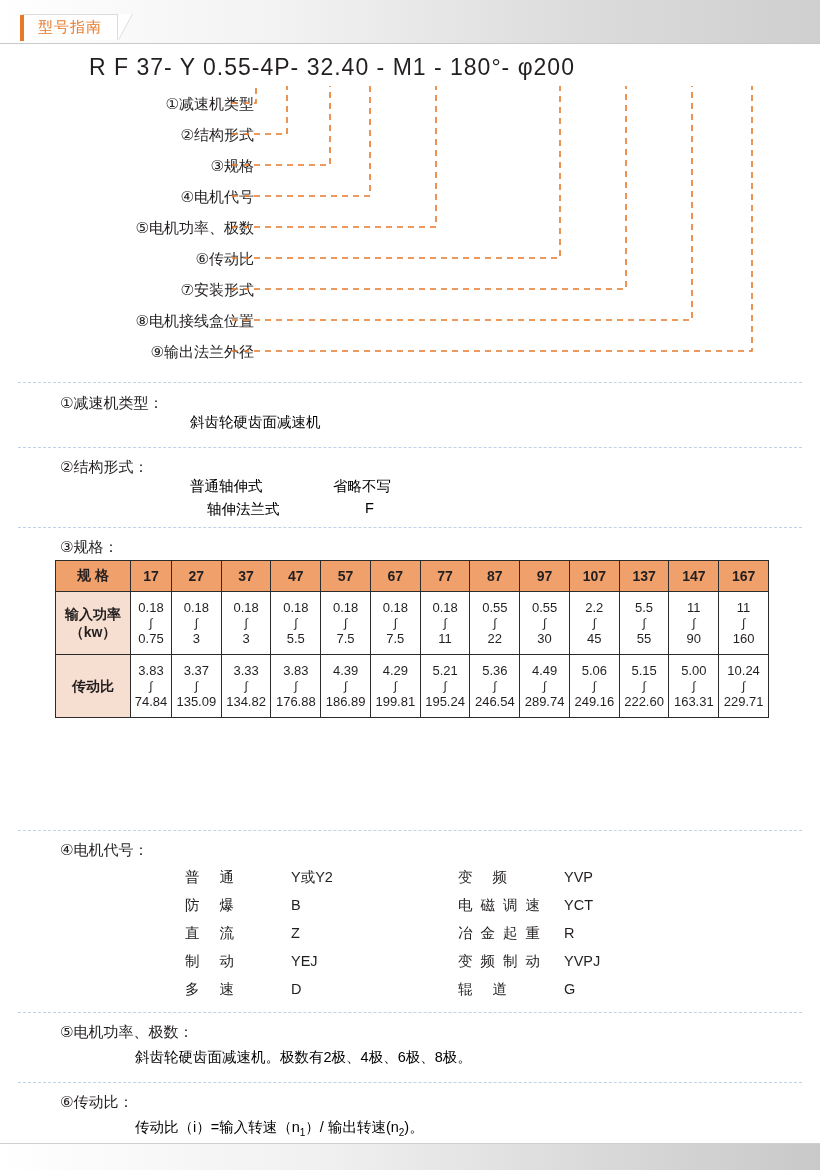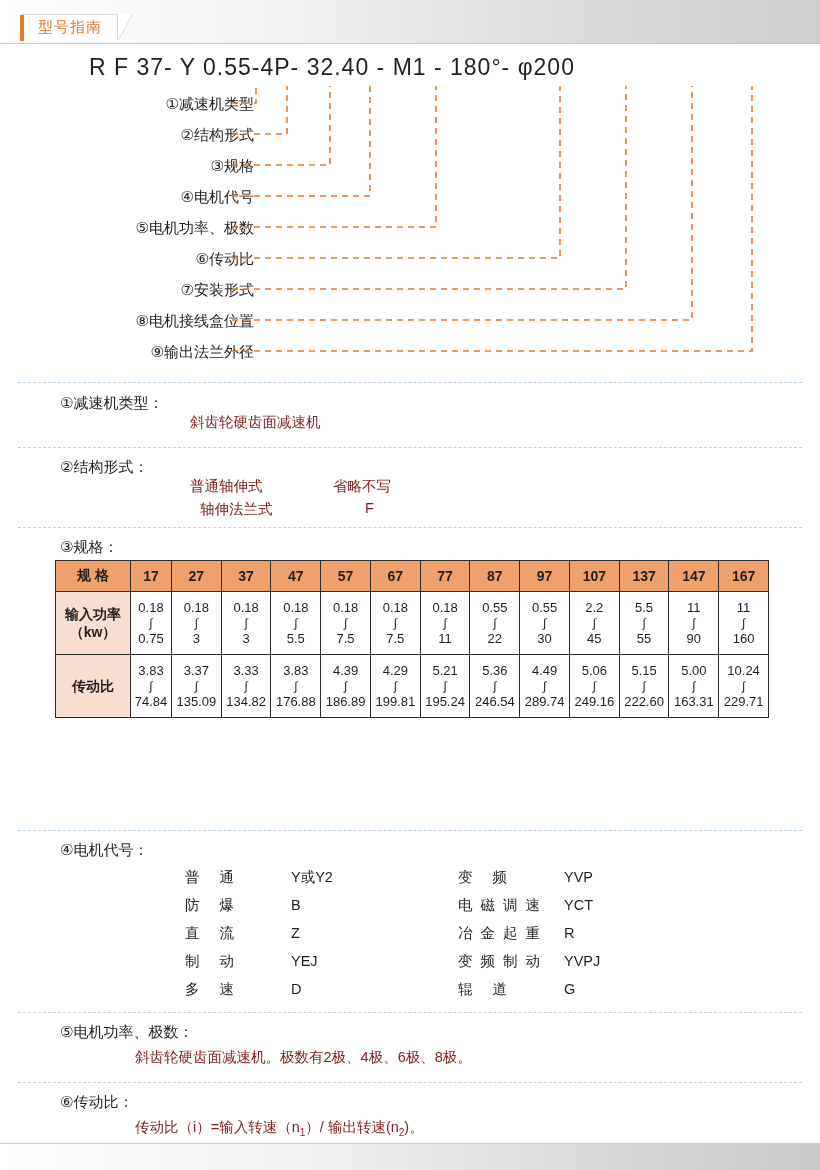--- a/index.html
+++ b/index.html
@@ -76,21 +76,21 @@
   
   .sep{
     position:absolute;left:18px;width:784px;height:0;
     border-top:1px dashed #bcd3e8;
   }
 
   .sec-title{
     position:absolute;font-size:15px;color:#231f20;white-space:nowrap;
   }
   .sec-text{
-    position:absolute;font-size:14.5px;color:#7f1d1d;white-space:nowrap;
+    position:absolute;font-size:14.5px;color:#000000;white-space:nowrap;
   }
 
   
   table.spec{
     position:absolute;left:55px;top:560px;
     border-collapse:collapse;
     font-size:13px;
     width:714px;
   }
   table.spec th,table.spec td{
@@ -184,21 +184,21 @@
 <div class="sep" style="top:830px"></div>
 <div class="sep" style="top:1012px"></div>
 <div class="sep" style="top:1082px"></div>
 
 <div class="sec-title" style="left:60px;top:394px">①减速机类型：</div>
 <div class="sec-text" style="left:190px;top:413px">斜齿轮硬齿面减速机</div>
 
 <div class="sec-title" style="left:60px;top:458px">②结构形式：</div>
 <div class="sec-text" style="left:190px;top:477px">普通轴伸式</div>
 <div class="sec-text" style="left:333px;top:477px">省略不写</div>
-<div class="sec-text" style="left:200px;top:500px">轴伸法兰式</div>
+<div class="sec-text" style="left:207px;top:500px">轴伸法兰式</div>
 <div class="sec-text" style="left:365px;top:500px">F</div>
 
 <div class="sec-title" style="left:60px;top:538px">③规格：</div>
 
 <table class="spec">
   <thead>
     <tr>
       <th>规 格</th>
       <th>17</th>
       <th>27</th>

